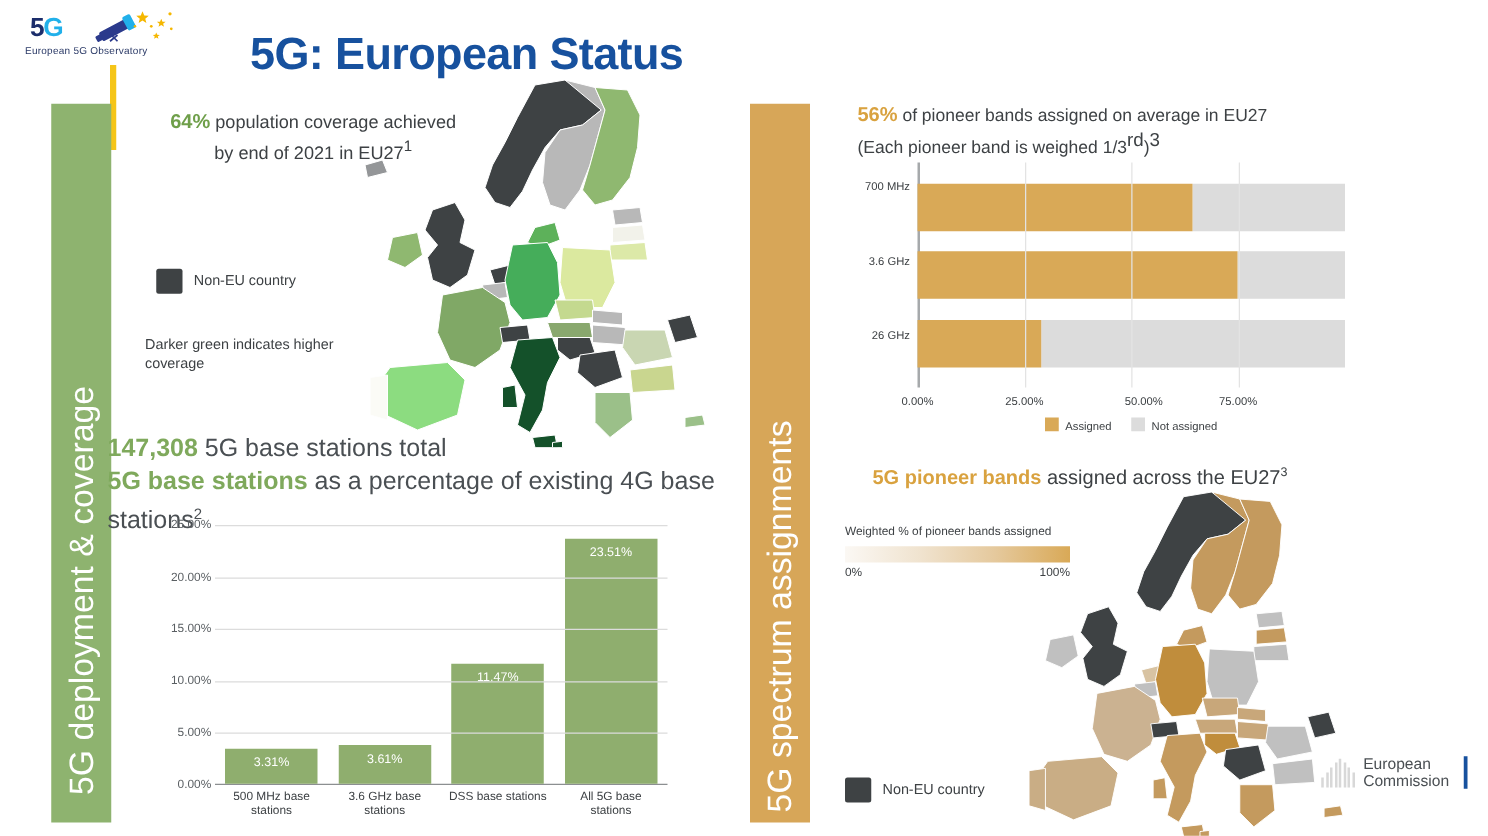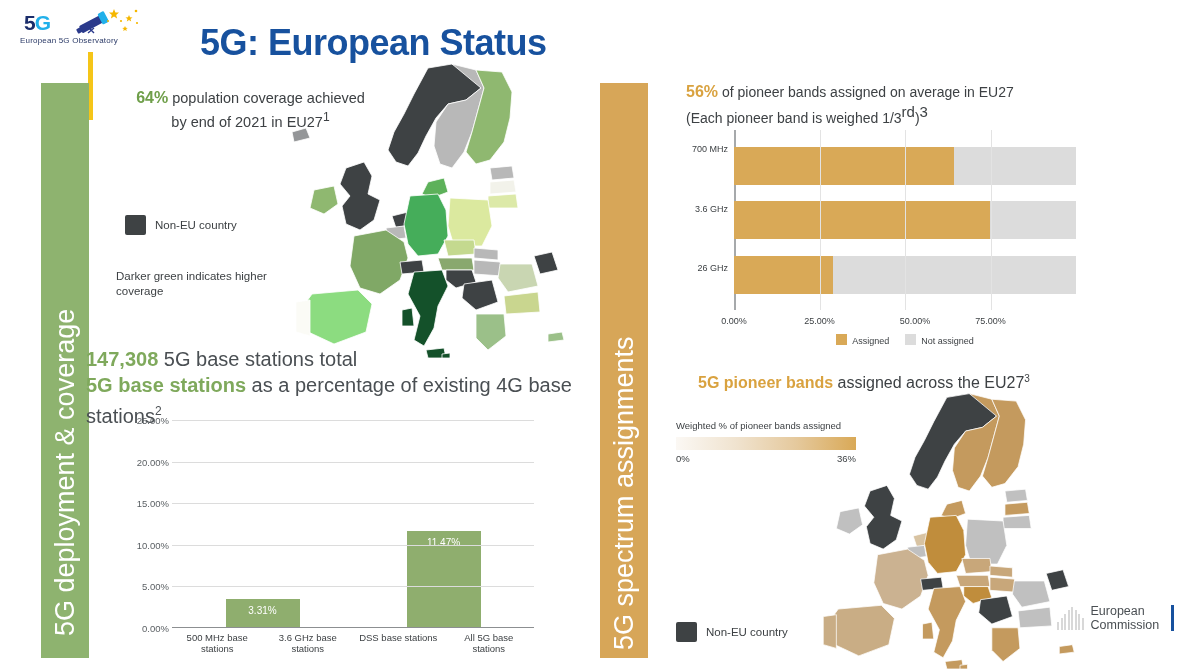--- a/index.html
+++ b/index.html
@@ -253,22 +253,32 @@
     </div>
   <div class="plot">
     <div class="axis"></div>
     <div class="bars">
         <div class="barwrap">
           <div class="bar" style="height: 27.5392px; background: rgb(143, 174, 110);">
             <span class="vlabel">3.31%</span>
           </div>
         </div>
         <div class="barwrap">
+          <div class="bar" style="height: 30.0352px; background: rgb(143, 174, 110);">
+            <span class="vlabel">3.61%</span>
+          </div>
+        </div>
+        <div class="barwrap">
           <div class="bar" style="height: 95.4304px; background: rgb(143, 174, 110);">
             <span class="vlabel">11.47%</span>
+          </div>
+        </div>
+        <div class="barwrap">
+          <div class="bar" style="height: 195.603px; background: rgb(143, 174, 110);">
+            <span class="vlabel">23.51%</span>
           </div>
         </div>
       </div>
   <div class="grid" style="top: 166.4px;"></div>
       <div class="grid" style="top: 124.8px;"></div>
       <div class="grid" style="top: 83.2px;"></div>
       <div class="grid" style="top: 41.6px;"></div>
       <div class="grid" style="top: 0px;"></div>
     </div>
   <div class="cats">
@@ -325,21 +335,21 @@
 
 <div class="abs" id="pioneer-head">
   <span class="em">5G pioneer bands</span><span> assigned across the EU27</span><sup>3</sup>
 </div>
 
 <div class="abs" id="grad-legend">
   <div class="glab">Weighted % of pioneer bands assigned</div>
   <div class="gbar"></div>
   <div class="gends">
     <span>0%</span>
-    <span>36%</span>
+    <span>100%</span>
   </div>
 </div>
 
 <div class="mapwrap" style="left:800px;top:388px;">
 <svg width="290" height="281" viewBox="0 0 300 300">
   <g stroke="#ffffff" stroke-width="0.8">
     <path d="M152,10 L176,6 L196,16 L205,30 L190,42 L172,46 L160,60 L150,78 L142,95 L132,108 L120,104 L112,92 L118,74 L128,56 L138,36 Z" fill="#3e4244"></path>
     <path d="M176,6 L200,12 L208,30 L202,52 L196,74 L188,94 L176,110 L164,106 L158,88 L160,64 L172,46 L190,42 L205,30 Z" fill="#c49a5e"></path>
     <path d="M200,12 L226,14 L236,34 L234,60 L228,84 L214,102 L200,106 L190,94 L196,74 L202,52 L208,30 Z" fill="#c49a5e"></path>
     <path d="M214,110 L236,108 L238,120 L216,122 Z" fill="#c0c0c0"></path>

